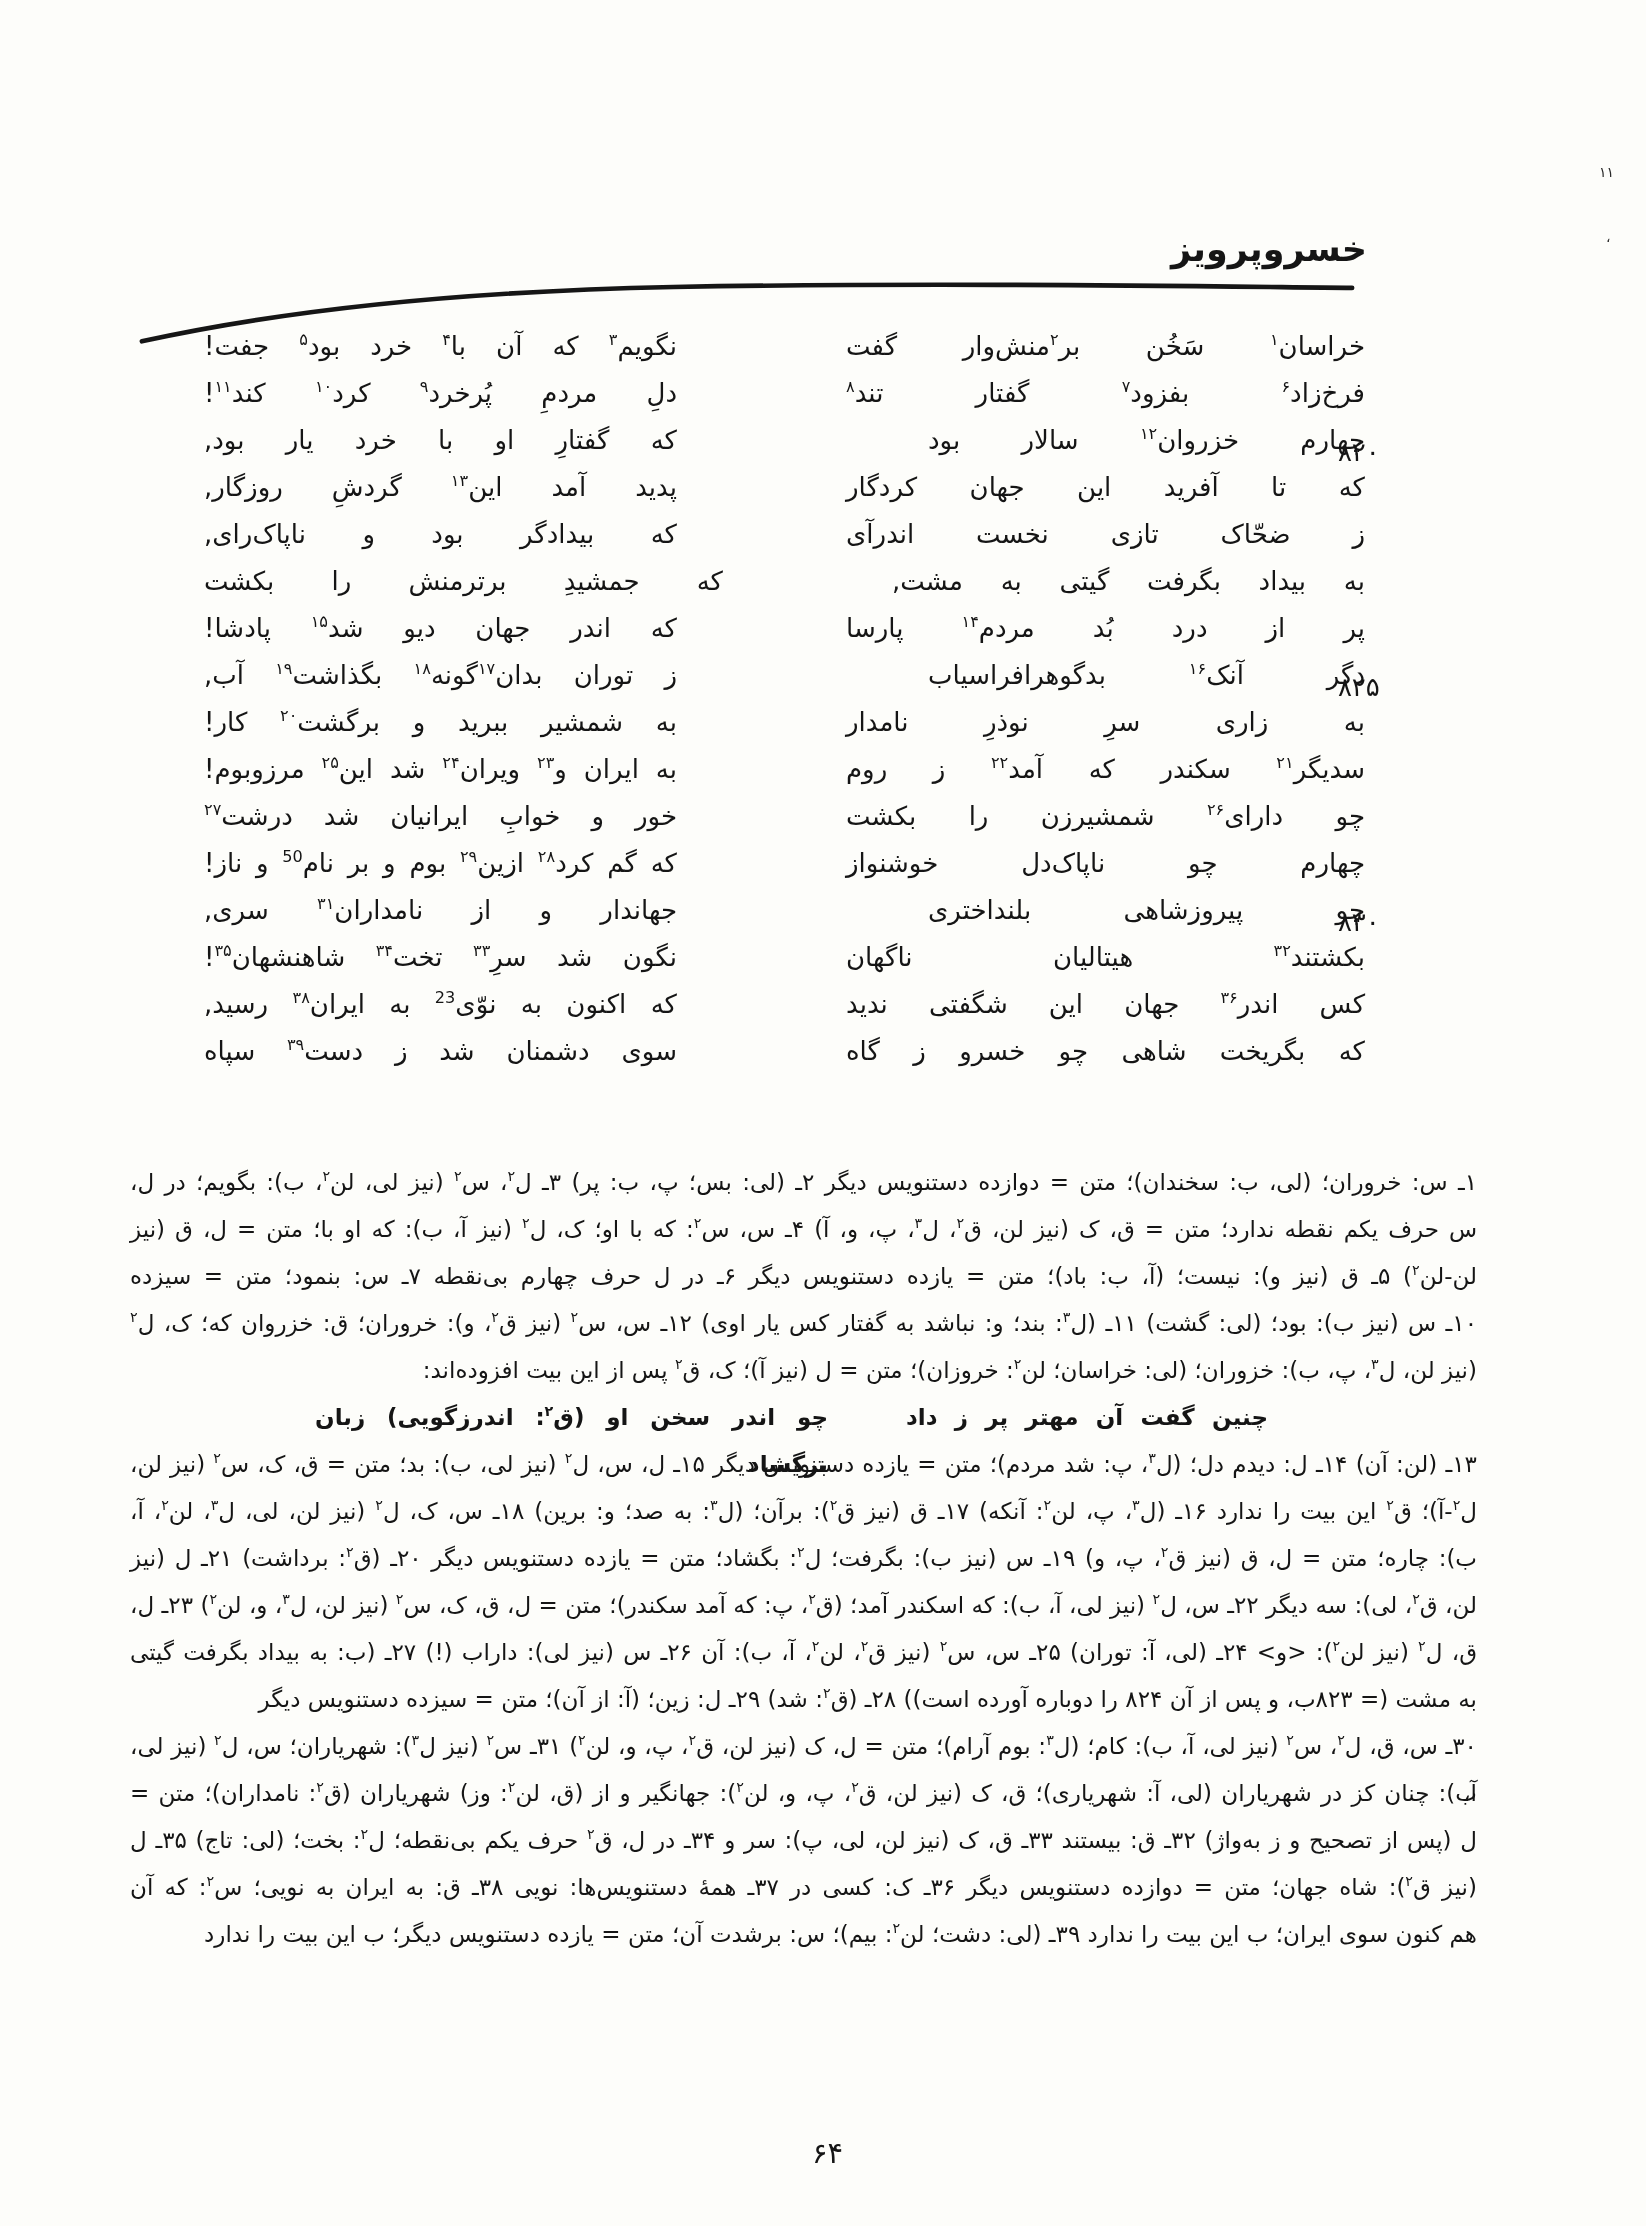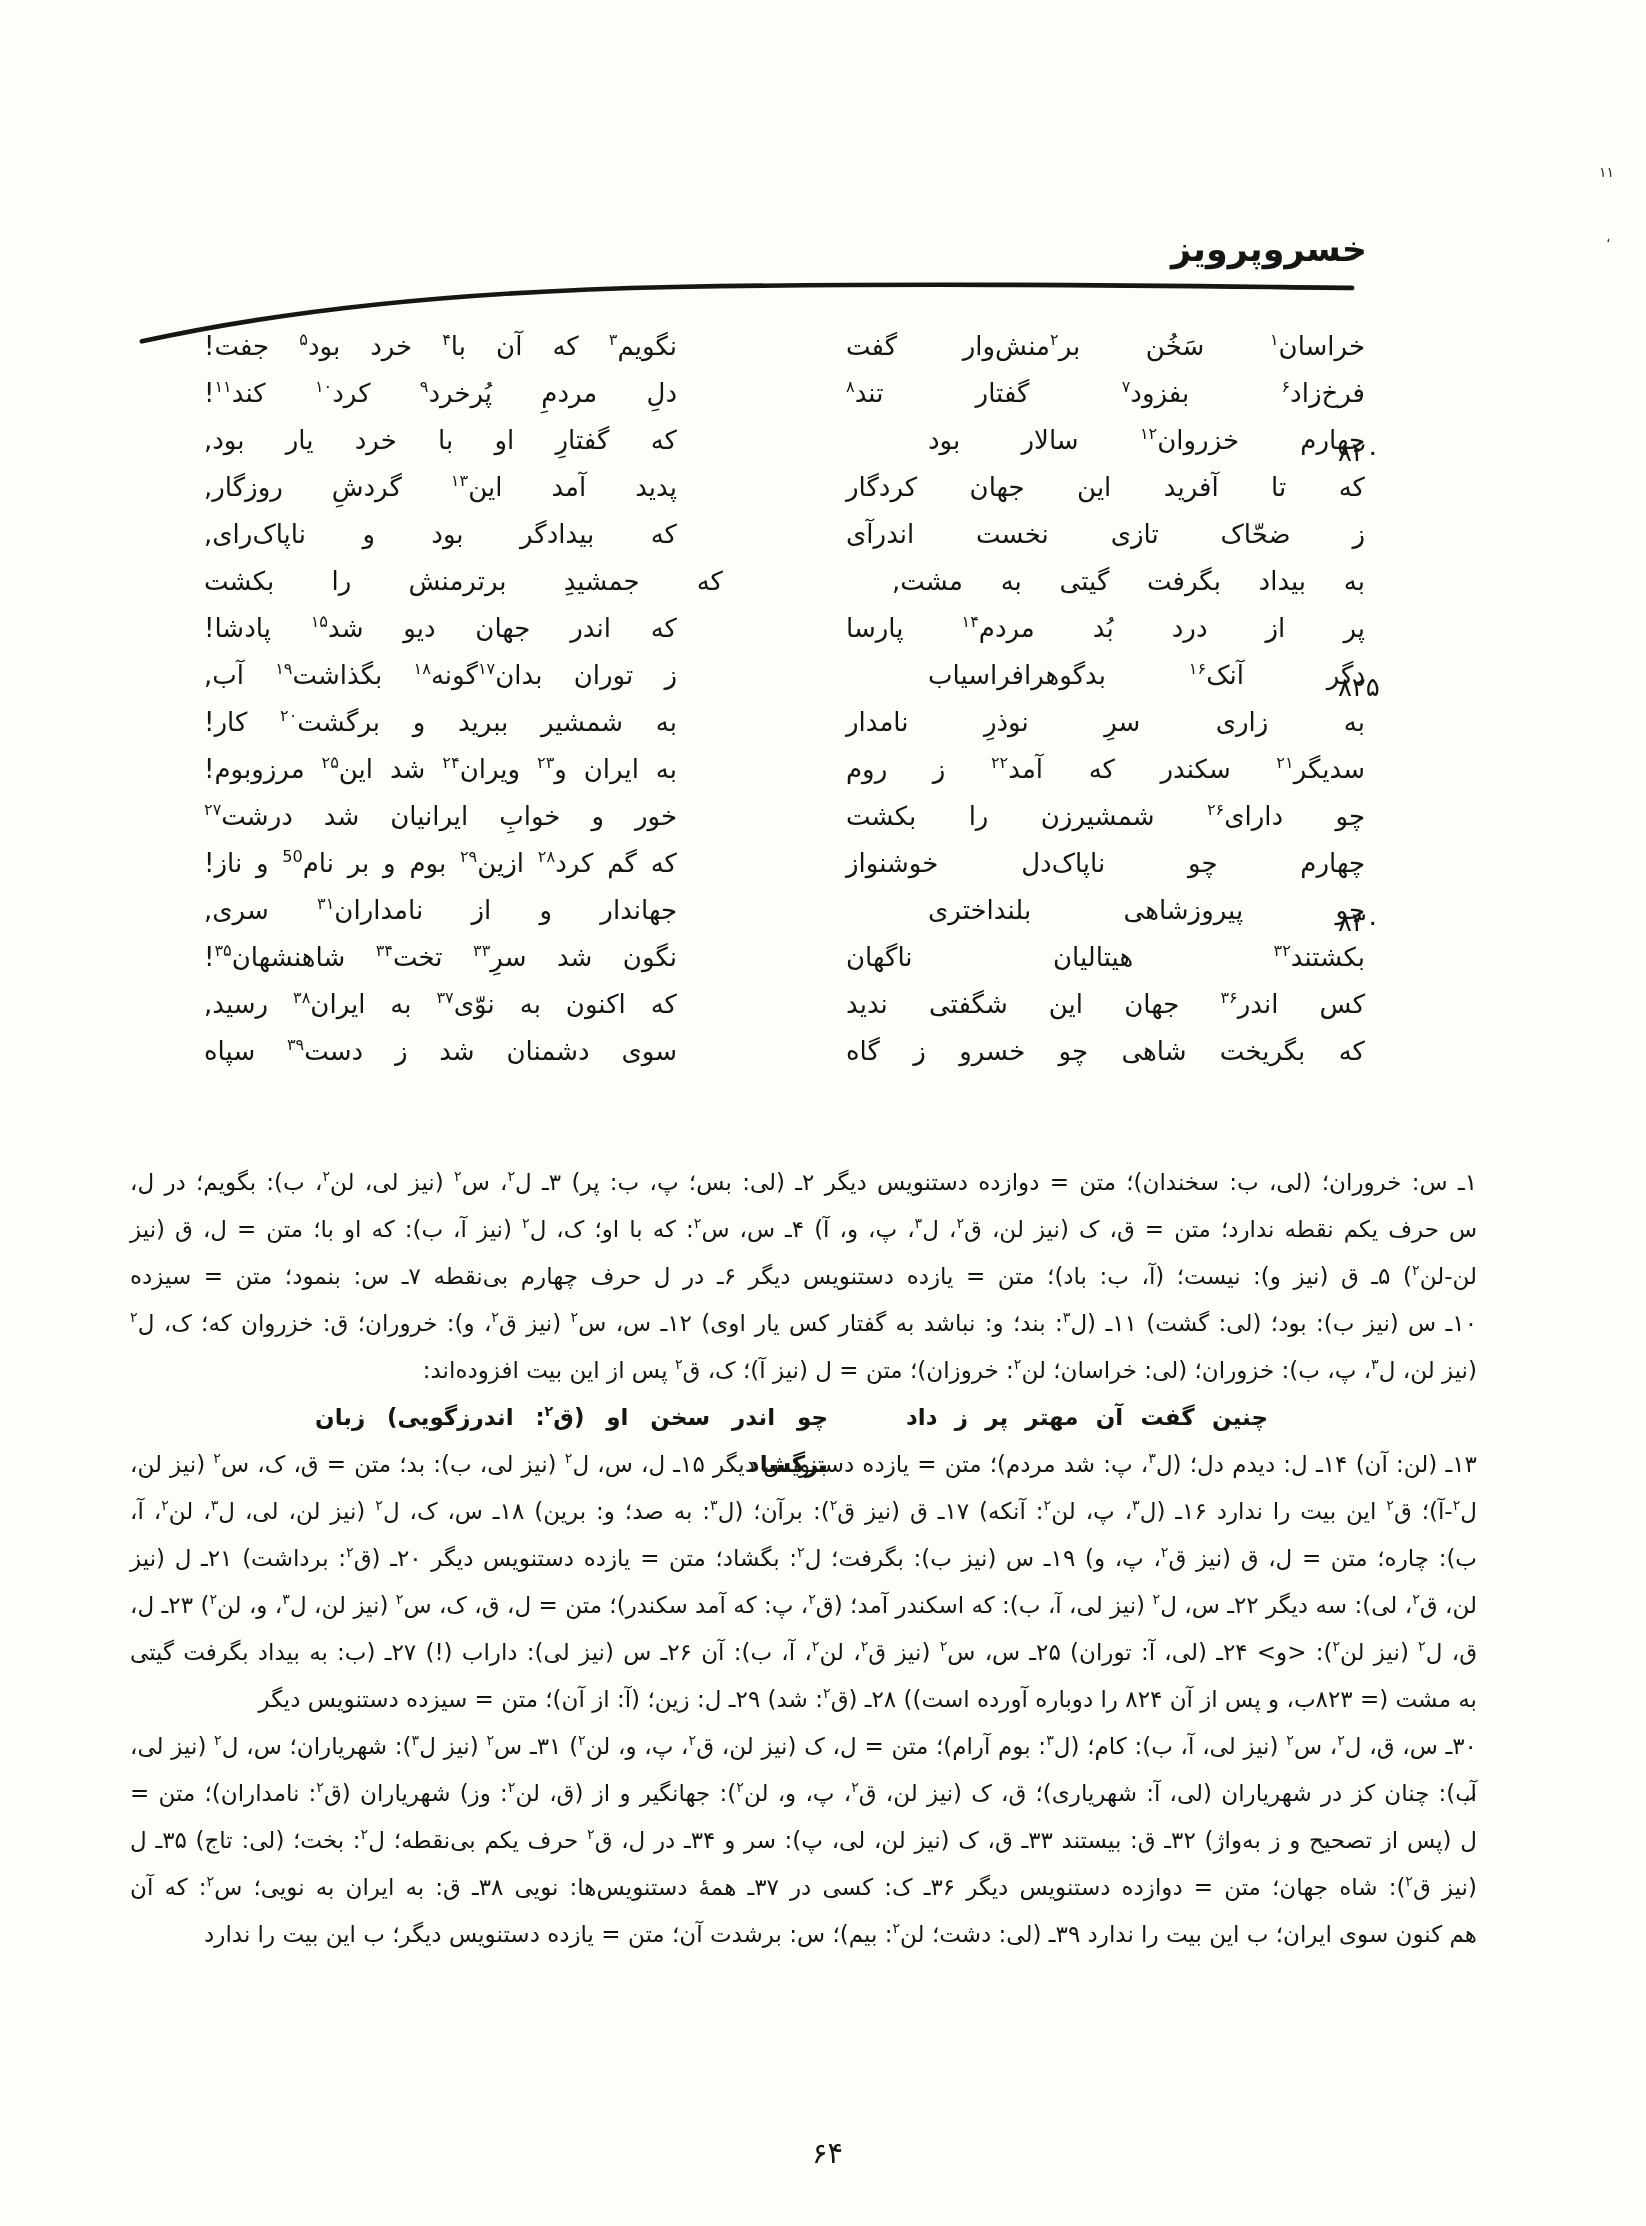--- a/index.html
+++ b/index.html
@@ -124,21 +124,21 @@
       <span class="verse-num">۸۳۰</span>
       <div class="hemi hemi-right">چو پیروزشاهی بلنداختری</div>
       <div class="hemi hemi-left">جهاندار و از نامداران<sup>۳۱</sup> سری,</div>
     </div>
     <div class="verse-line">
       <div class="hemi hemi-right">بکشتند<sup>۳۲</sup> هیتالیان ناگهان</div>
       <div class="hemi hemi-left">نگون شد سرِ<sup>۳۳</sup> تخت<sup>۳۴</sup> شاهنشهان<sup>۳۵</sup>!</div>
     </div>
     <div class="verse-line">
       <div class="hemi hemi-right">کس اندر<sup>۳۶</sup> جهان این شگفتی ندید</div>
-      <div class="hemi hemi-left">که اکنون به نوّی<sup>۳۷</sup> به ایران<sup>۳۸</sup> رسید,</div>
+      <div class="hemi hemi-left">که اکنون به نوّی<sup>23</sup> به ایران<sup>۳۸</sup> رسید,</div>
     </div>
     <div class="verse-line">
       <div class="hemi hemi-right">که بگریخت شاهی چو خسرو ز گاه</div>
       <div class="hemi hemi-left">سوی دشمنان شد ز دست<sup>۳۹</sup> سپاه</div>
     </div>
   </div>
 
 <div class="apparatus" id="apparatus">
     <div class="app-line">۱ـ س: خروران؛ (لی، ب: سخندان)؛ متن = دوازده دستنویس دیگر   ۲ـ (لی: بس؛ پ، ب: پر)   ۳ـ ل<sup>۲</sup>، س<sup>۲</sup> (نیز لی، لن<sup>۲</sup>، ب): بگویم؛ در ل،</div>
     <div class="app-line">س حرف یکم نقطه ندارد؛ متن = ق، ک (نیز لن، ق<sup>۲</sup>، ل<sup>۳</sup>، پ، و، آ)   ۴ـ س، س<sup>۲</sup>: که با او؛ ک، ل<sup>۲</sup> (نیز آ، ب): که او با؛ متن = ل، ق (نیز</div>

